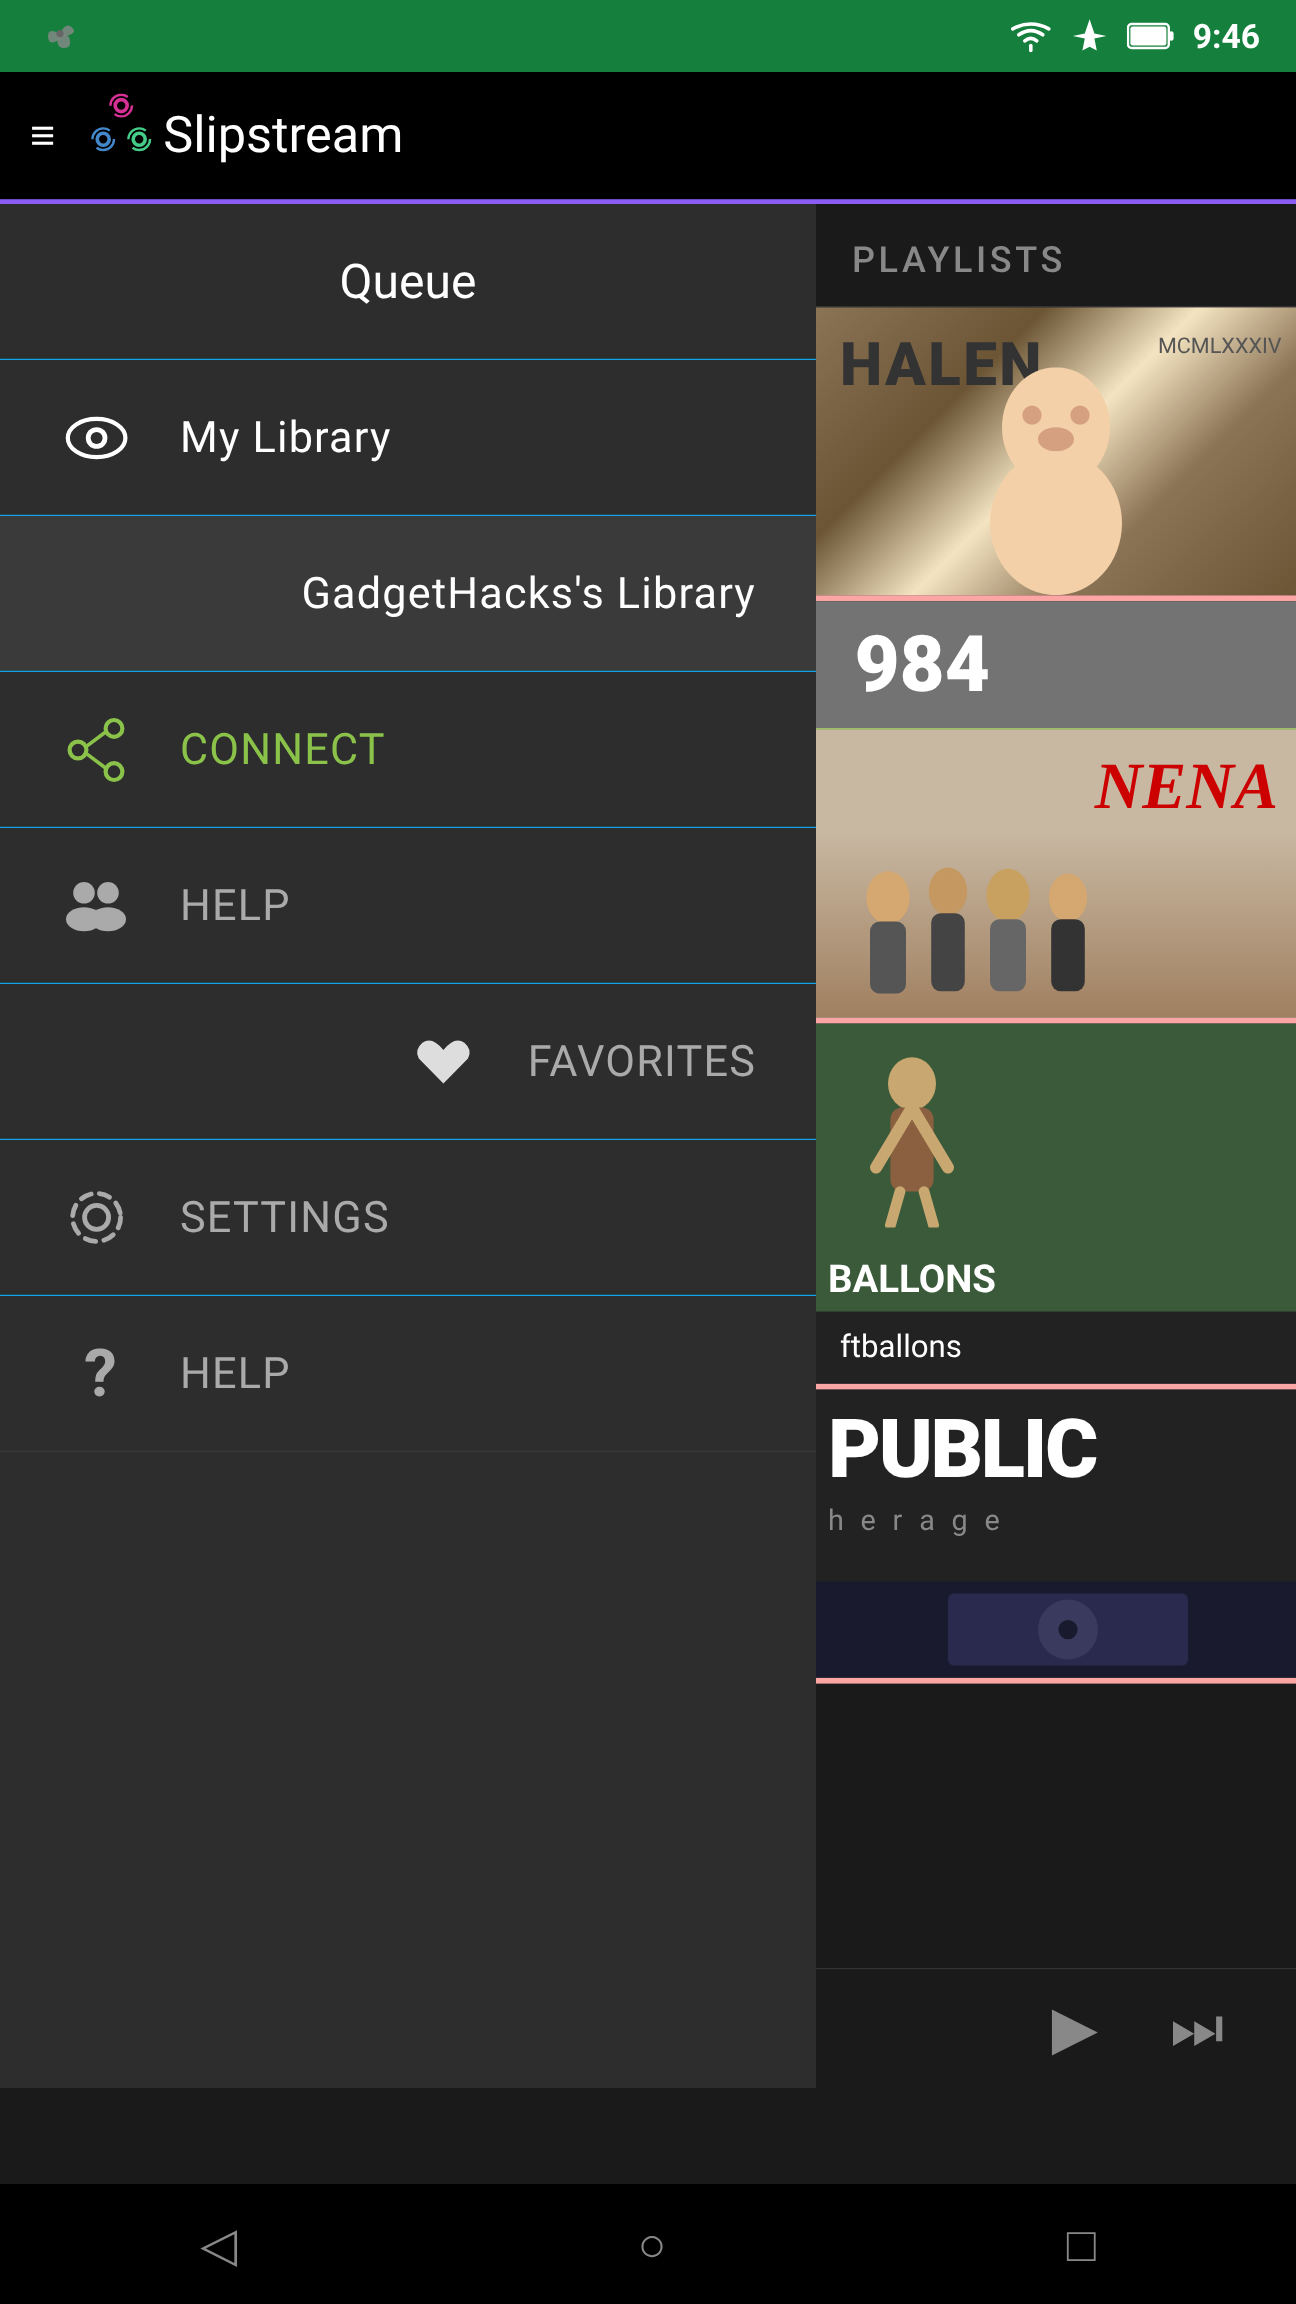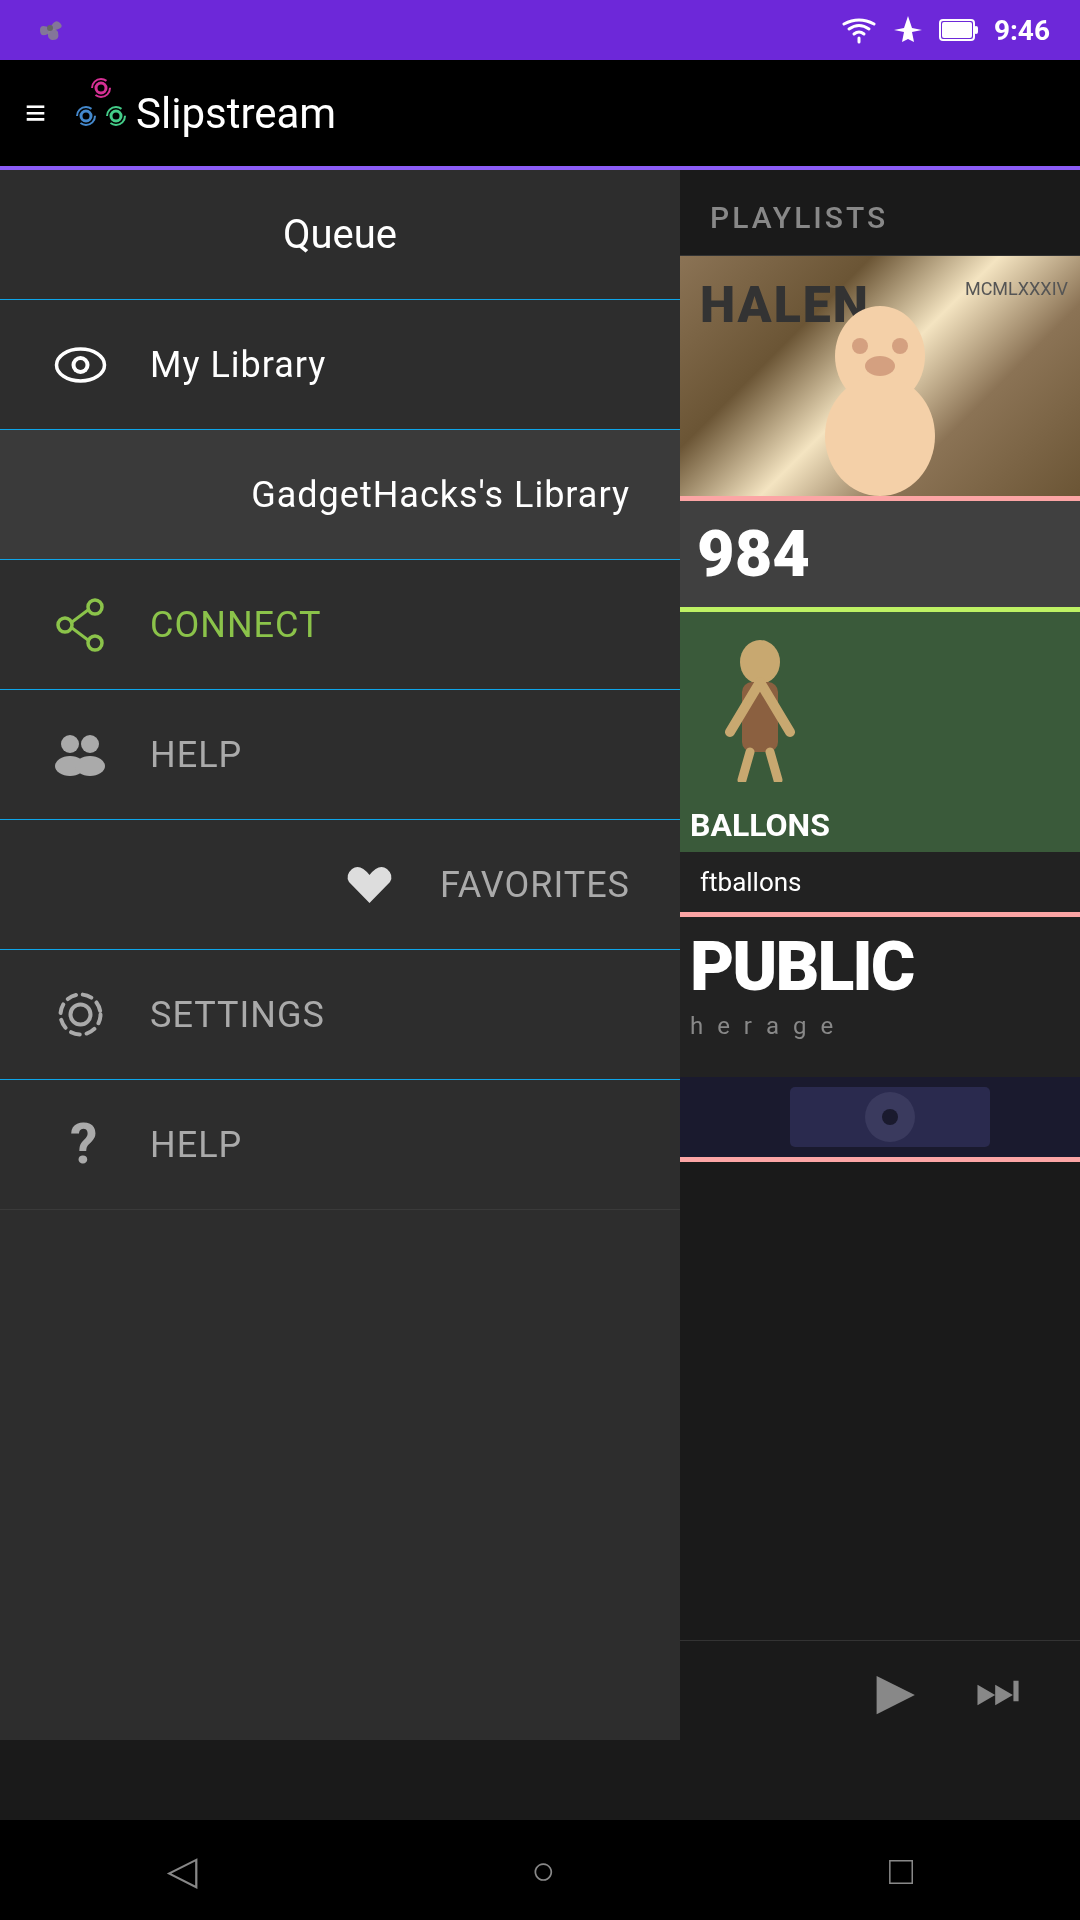--- a/index.html
+++ b/index.html
@@ -14,21 +14,21 @@
       background: #1a1a1a;
       font-family: 'Roboto', Arial, sans-serif;
       overflow: hidden;
       position: relative;
     }
 
     
     .status-bar {
       width: 100%;
       height: 60px;
-      background: #6d28d9;
+      background: #15803d;
       display: flex;
       align-items: center;
       justify-content: flex-end;
       padding: 0 30px;
       position: relative;
       z-index: 100;
     }
 
     .status-bar-left {
       position: absolute;
@@ -503,24 +503,41 @@
           <svg style="position:absolute;bottom:0;left:50%;transform:translateX(-50%)" width="160" height="190" viewBox="0 0 160 190">
             <ellipse cx="80" cy="50" rx="45" ry="50" fill="#f4d0a8"></ellipse>
             <ellipse cx="80" cy="130" rx="55" ry="60" fill="#f4d0a8"></ellipse>
             <circle cx="60" cy="40" r="8" fill="#d4a080"></circle>
             <circle cx="100" cy="40" r="8" fill="#d4a080"></circle>
             <ellipse cx="80" cy="60" rx="15" ry="10" fill="#d4a080"></ellipse>
           </svg>
         </div>
       </div>
 
-      <div style="background:#404040;padding:15px 17px;border-bottom:5px solid #bef264;">
+      <div style="background:#737373;padding:15px 32px;border-bottom:1px solid #bef264;">
         <span style="color:white;font-size:65px;font-weight:900;">984</span>
       </div>
 
+      <div class="album-item">
+        <div class="album-cover nena-bg">
+          <span class="nena-text">NENA</span>
+
+          <div style="position:absolute;bottom:0;width:100%;height:65%;background:linear-gradient(to top, #a08060, transparent);"></div>
+          <svg style="position:absolute;bottom:0;left:10px" width="280" height="150" viewBox="0 0 280 150">
+            <ellipse cx="50" cy="50" rx="18" ry="22" fill="#d4a870"></ellipse>
+            <rect x="35" y="70" width="30" height="60" rx="8" fill="#555"></rect>
+            <ellipse cx="100" cy="45" rx="16" ry="20" fill="#c49860"></ellipse>
+            <rect x="86" y="63" width="28" height="65" rx="8" fill="#444"></rect>
+            <ellipse cx="150" cy="48" rx="18" ry="22" fill="#c8a060"></ellipse>
+            <rect x="135" y="68" width="30" height="60" rx="8" fill="#666"></rect>
+            <ellipse cx="200" cy="50" rx="16" ry="20" fill="#d4a870"></ellipse>
+            <rect x="186" y="68" width="28" height="60" rx="8" fill="#333"></rect>
+          </svg>
+        </div>
+      </div>
 
       <div class="album-item">
         <div class="album-cover luftballons-bg">
           <svg style="position:absolute;top:20px;left:20px" width="120" height="150" viewBox="0 0 120 150">
 
             <ellipse cx="60" cy="30" rx="20" ry="22" fill="#c8a870"></ellipse>
             <rect x="42" y="50" width="36" height="70" rx="10" fill="#8B6040"></rect>
             <line x1="60" y1="50" x2="90" y2="100" stroke="#c8a870" stroke-width="10" stroke-linecap="round"></line>
             <line x1="60" y1="50" x2="30" y2="100" stroke="#c8a870" stroke-width="10" stroke-linecap="round"></line>
             <line x1="50" y1="120" x2="42" y2="148" stroke="#c8a870" stroke-width="9" stroke-linecap="round"></line>

